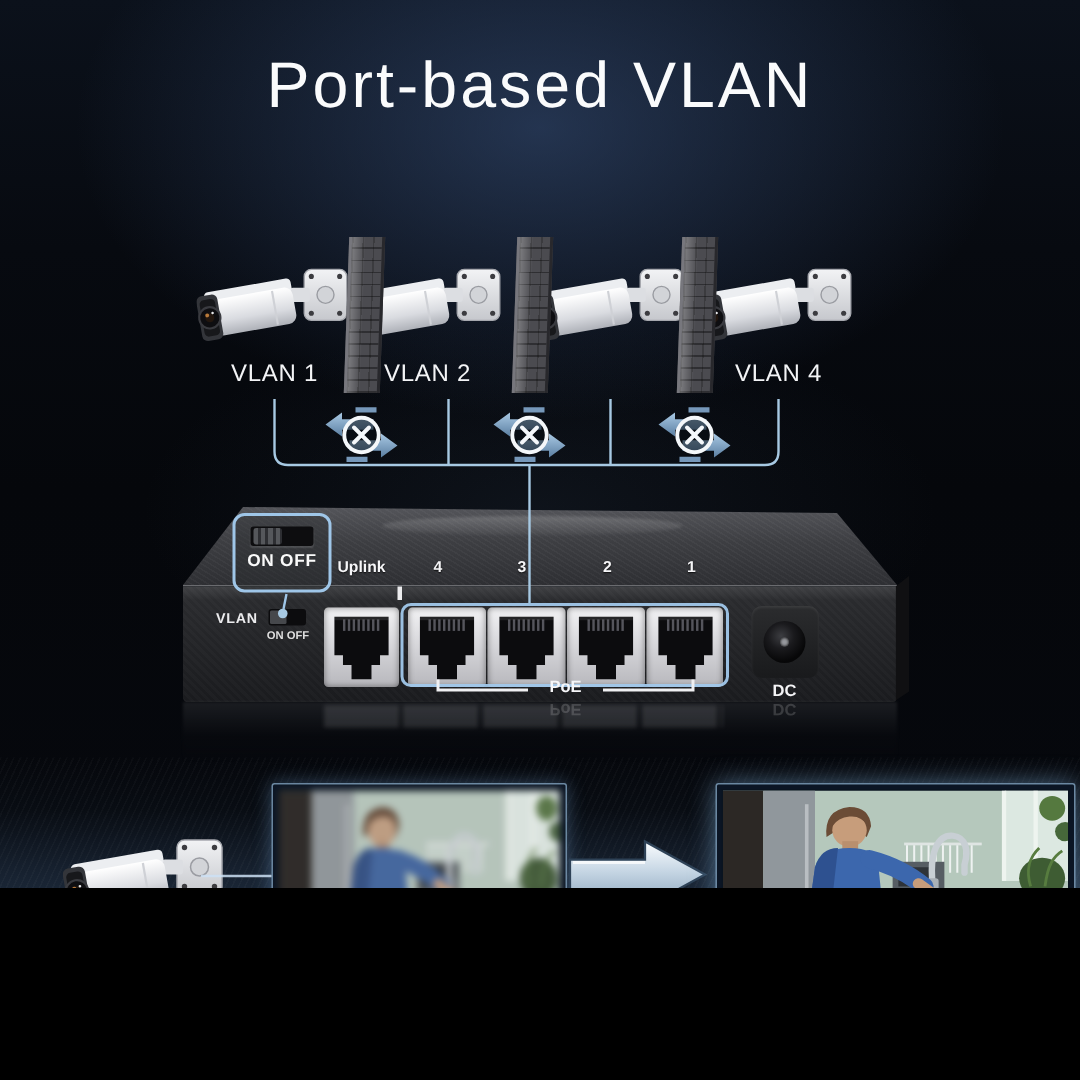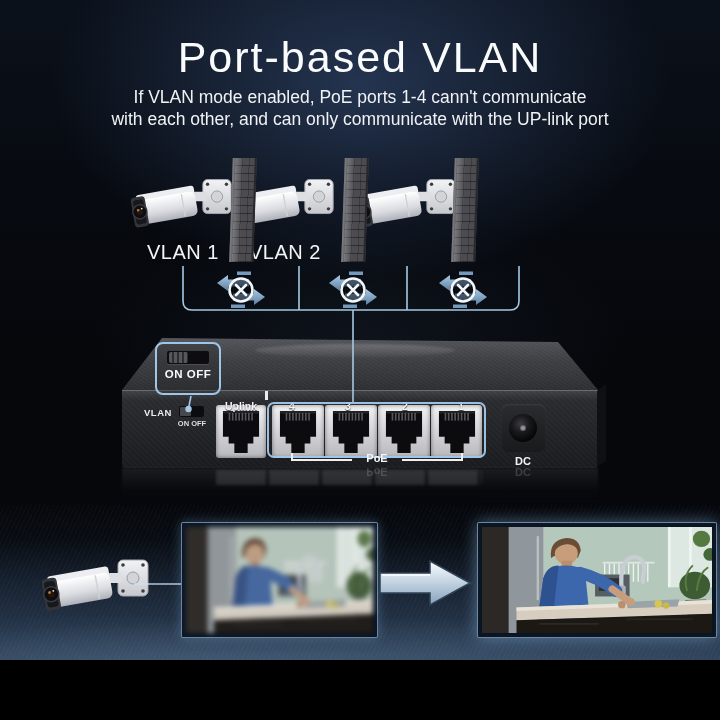--- a/index.html
+++ b/index.html
@@ -1,33 +1,33 @@
 <!DOCTYPE html>
 <html><head>
 <meta charset="utf-8">
 <style>
   html,body{margin:0;padding:0;background:#000;}
   .stage{
-    position:relative;width:720px;height:660px;overflow:hidden;
+    position:relative;width:720px;height:592px;overflow:hidden;
     font-family:"Liberation Sans",sans-serif;color:#fff;
     background:
       radial-gradient(430px 270px at 360px 85px, rgba(58,84,128,.55), rgba(20,30,50,0) 72%),
       radial-gradient(380px 180px at 360px 340px, rgba(70,92,122,.14), rgba(0,0,0,0) 70%),
       linear-gradient(180deg,#0b111b 0%,#070a10 28%,#05070b 55%,#06080d 100%);
   }
   .abs{position:absolute;}
 
   
   .title{top:33px;left:0;width:720px;text-align:center;font-size:43px;letter-spacing:2px;color:#fafbfc;font-weight:400;}
   .subtitle{top:86px;left:0;width:720px;text-align:center;font-size:17.5px;line-height:22px;color:#f0f2f4;}
 
   
   .cam-col{width:116px;top:172px;text-align:center;}
   .cam-col svg{display:block;margin:0 auto;}
-  .vlan-label{margin-top:1px;font-size:20px;letter-spacing:.5px;color:#f3f4f6;}
+  .vlan-label{margin-top:1px;font-size:16px;letter-spacing:.5px;color:#f3f4f6;}
   .wall{
     width:20px;height:104px;top:158px;
     background-color:#4b4b50;
     background-image:
       linear-gradient(90deg, rgba(255,255,255,.28), rgba(255,255,255,0) 45%),
       repeating-linear-gradient(0deg, rgba(0,0,0,.38) 0 1px, rgba(0,0,0,0) 1px 8px),
       repeating-linear-gradient(90deg, rgba(0,0,0,.22) 0 1px, rgba(0,0,0,0) 1px 7px);
     border-left:2px solid #77777d;border-right:2px solid #28282c;
     transform:skewX(-2deg);
   }
@@ -58,21 +58,21 @@
   .sw-reflect{left:122px;top:468px;width:476px;height:40px;z-index:1;opacity:.65;
     background:linear-gradient(180deg, rgba(66,68,72,.55), rgba(22,24,28,.18) 55%, rgba(0,0,0,0));filter:blur(1px);}
   .ghost-ports{left:216px;top:470px;width:266px;height:15px;z-index:1;filter:blur(1.5px);
     background:repeating-linear-gradient(90deg, rgba(208,210,214,.14) 0 50px, rgba(0,0,0,0) 50px 53px);}
   .ghost-text{z-index:1;color:rgba(255,255,255,.16);font-weight:bold;font-size:11px;text-align:center;transform:scaleY(-1);}
 
   .port{top:405px;height:53px;z-index:2;border-radius:3px;
     background:linear-gradient(180deg,#f2f2f4 0%,#d2d2d6 55%,#b7b7bc 100%);
     box-shadow:inset 0 0 4px rgba(0,0,0,.45);display:flex;align-items:center;justify-content:center;}
   .port svg{display:block;}
-  .port-label{top:400px;height:13px;z-index:3;color:#f6f6f8;font-weight:bold;font-size:10.5px;text-align:center;
+  .port-label{top:372px;height:13px;z-index:3;color:#f6f6f8;font-weight:bold;font-size:10.5px;text-align:center;
     text-shadow:0 1px 1px rgba(0,0,0,.8);}
   .uplink-sep{left:265px;top:391px;width:3px;height:9px;background:#ececee;z-index:3;}
   .poe-box{left:267px;top:402px;width:219px;height:56px;z-index:4;border:2px solid rgba(161,200,235,.95);
     border-radius:7px;box-sizing:border-box;}
   .poe-label{left:352px;top:452px;width:50px;z-index:4;text-align:center;color:#f6f6f8;font-weight:bold;font-size:11px;}
 
   .callout{left:155px;top:342px;width:66px;height:53px;z-index:4;border:2px solid #9fc6e8;border-radius:8px;
     background:rgba(42,44,48,.38);box-sizing:border-box;}
   .big-switch{position:relative;width:42px;height:13px;margin:7px auto 0;background:#0d0d0f;border-radius:2px;
     box-shadow:0 1px 1px rgba(255,255,255,.12);}
@@ -229,43 +229,45 @@
         <rect x="150" y="100" width="70" height="2" fill="rgba(255,255,255,.05)"></rect>
         <path d="M102,50 Q124,56 140,70" stroke="#3c67ad" stroke-width="13" fill="none" stroke-linecap="round"></path>
         <path d="M136,68 L152,80" stroke="#c79d7b" stroke-width="8" stroke-linecap="round"></path>
         <circle cx="155" cy="82" r="4.5" fill="#c79d7b"></circle>
         <circle cx="146" cy="85" r="4" fill="#b98f6e"></circle>
       </g>
     </defs>
   </svg>
 
   <div class="abs title">Port-based VLAN</div>
-  <div class="abs subtitle">
-    <div>If VLAN mode enabled, PoE ports 1-4 cann't communicate</div>
-    <div>with each other, and can only communicate with the UP-link port</div>
-  </div>
 
   <div class="abs fabric"></div>
 
   <div class="abs cam-col" style="left:125px;">
     <svg width="104" height="68" viewBox="0 0 110 72">
         <use href="#cam"></use>
       </svg>
     <div class="vlan-label">VLAN 1</div>
   </div>
   <div class="abs cam-col" style="left:227px;">
     <svg width="104" height="68" viewBox="0 0 110 72">
         <use href="#cam"></use>
       </svg>
     <div class="vlan-label">VLAN 2</div>
   </div>
   <div class="abs cam-col" style="left:349px;">
     <svg width="104" height="68" viewBox="0 0 110 72">
         <use href="#cam"></use>
       </svg>
+  </div>
+  <div class="abs cam-col" style="left:461px;">
+    <svg width="104" height="68" viewBox="0 0 110 72">
+        <use href="#cam"></use>
+      </svg>
+    <div class="vlan-label">VLAN 4</div>
   </div>
 
   <div class="abs wall" style="left:231px;"></div>
   <div class="abs wall" style="left:343px;"></div>
   <div class="abs wall" style="left:453px;"></div>
 
   <svg class="abs blocked" style="left:215px;" viewBox="0 0 52 42">
       <use href="#blocked"></use>
     </svg>
   <svg class="abs blocked" style="left:327px;" viewBox="0 0 52 42">

